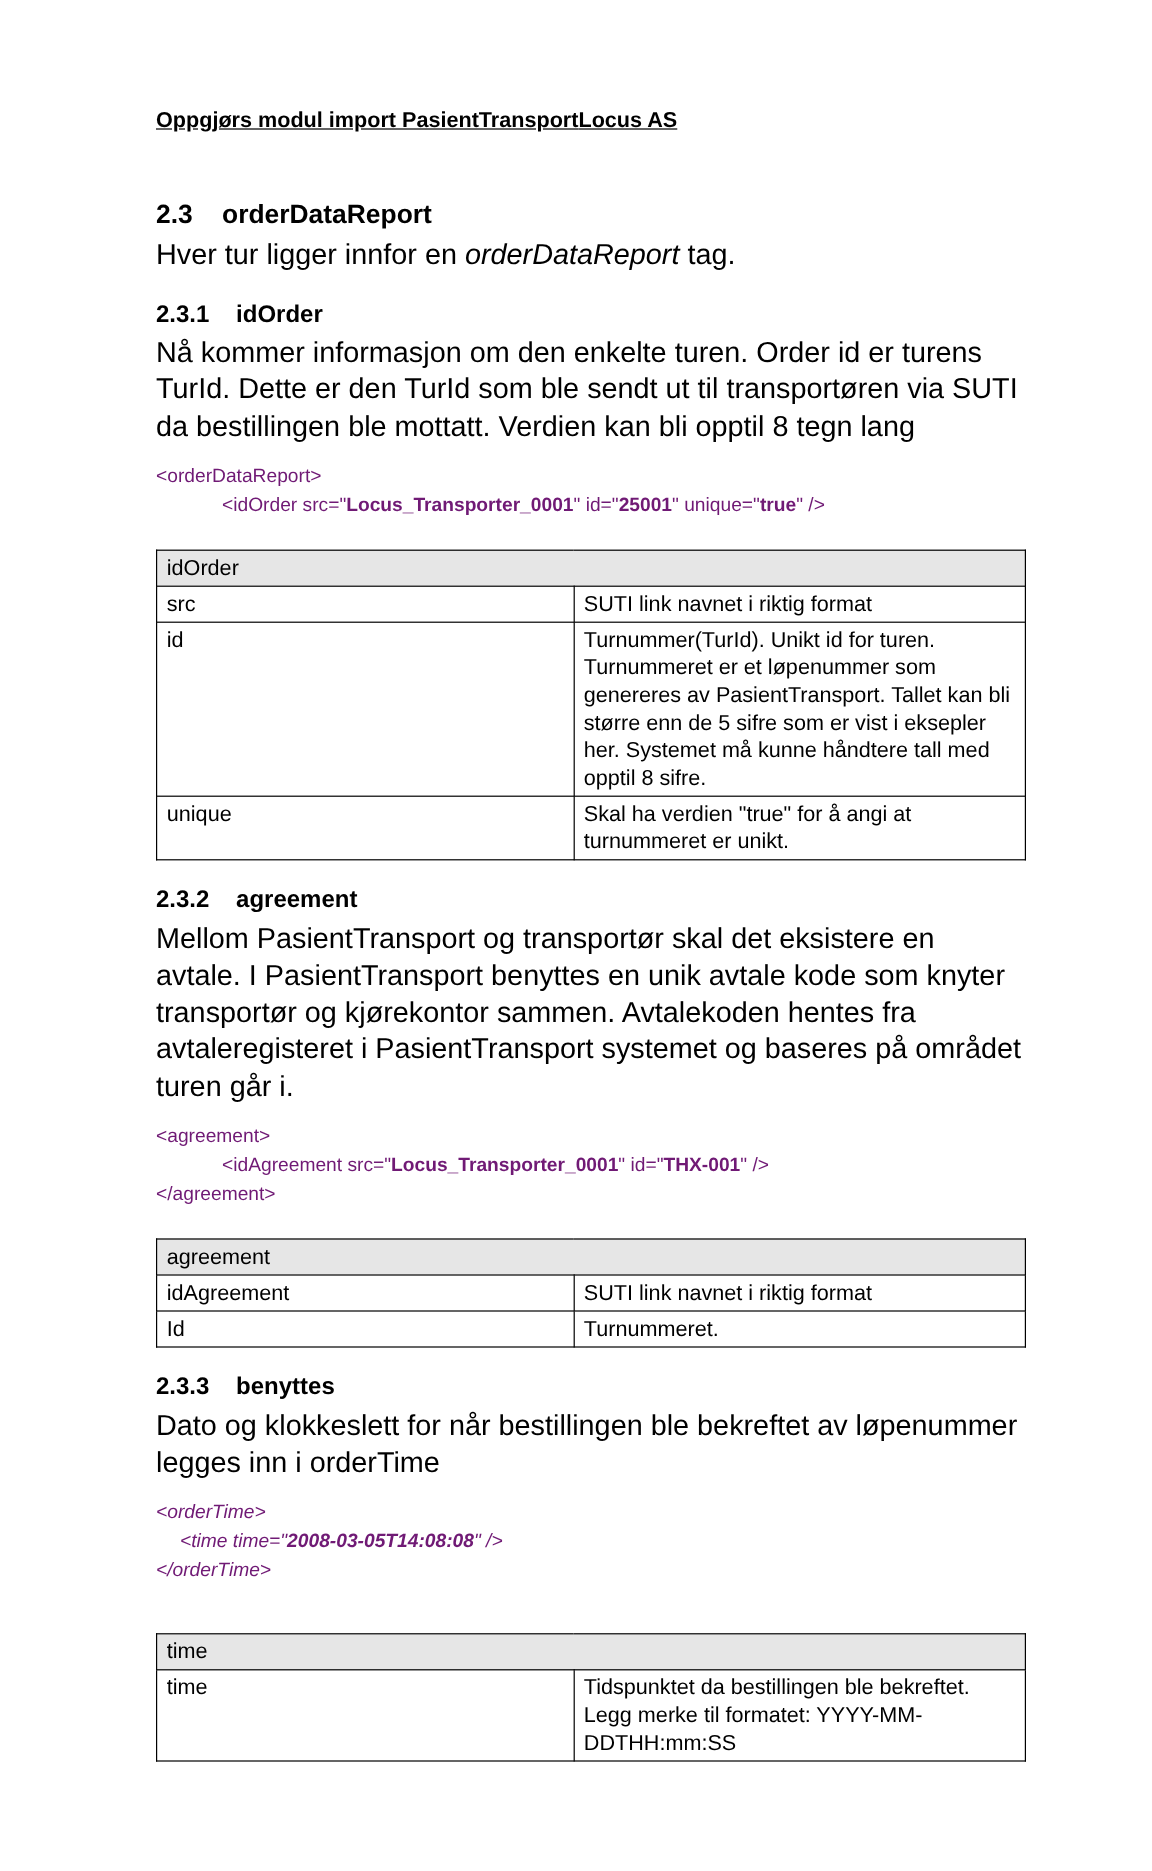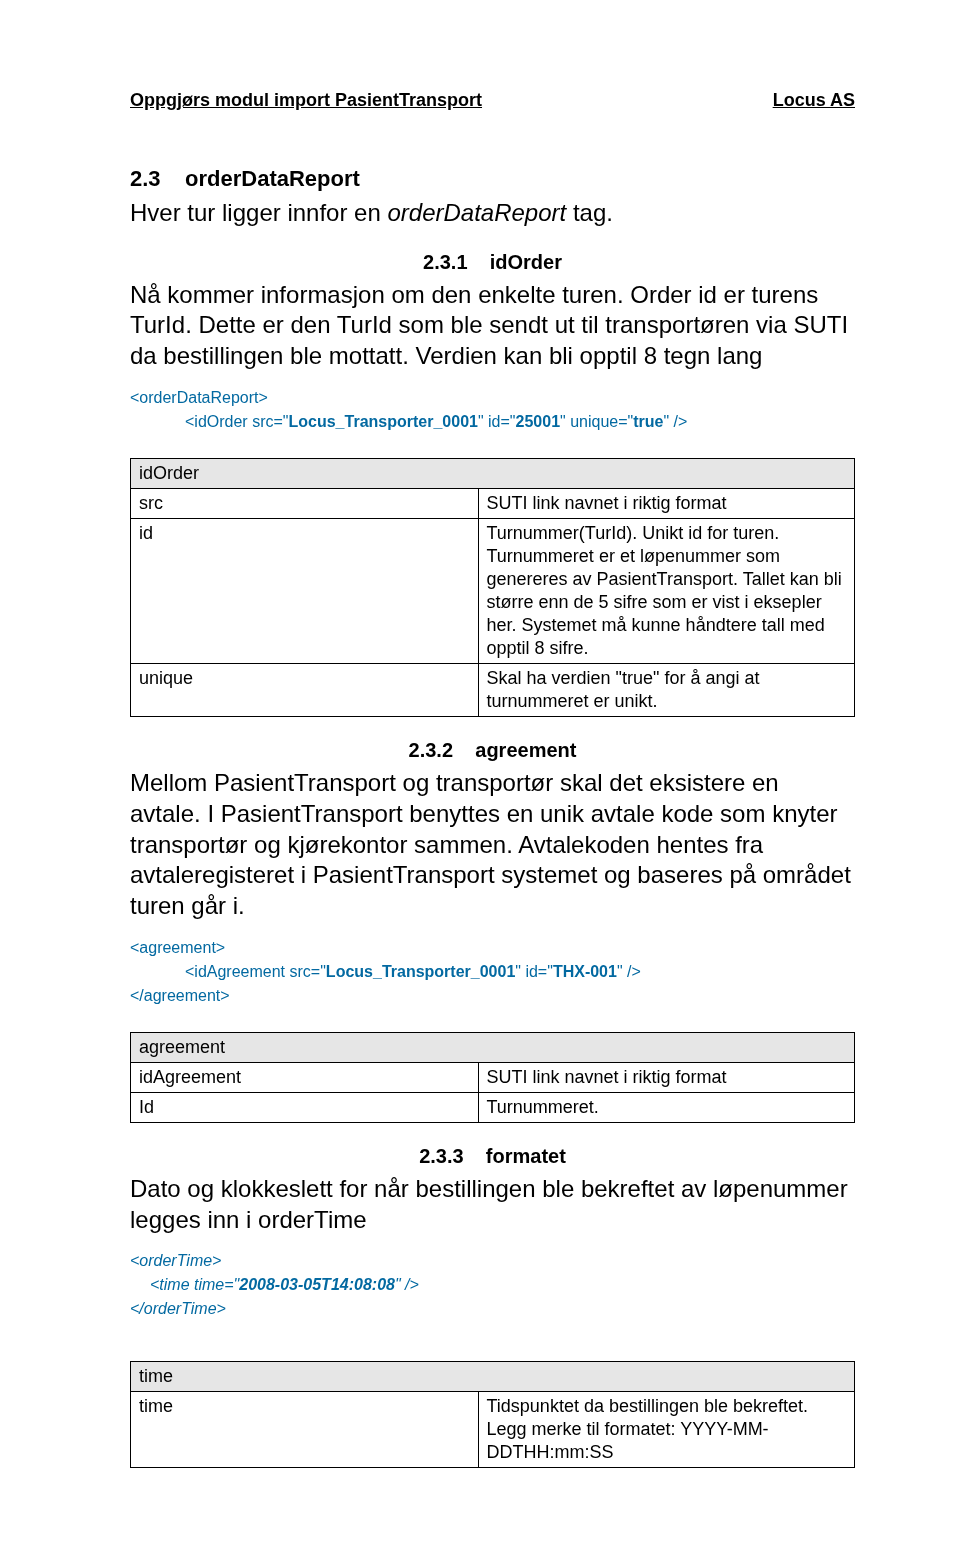--- a/index.html
+++ b/index.html
@@ -9,50 +9,48 @@
     color: #000;
     width: 960px;
   }
   .page {
     padding: 90px 105px 60px 130px;
     box-sizing: border-box;
     width: 960px;
   }
   .hdr {
     display: flex;
-    justify-content: space-between;
     font-weight: bold;
     text-decoration: underline;
     font-size: 18px;
     margin-bottom: 55px;
   }
   .h-sec {
     font-size: 22px;
     font-weight: bold;
     margin-top: 6px;
     margin-bottom: 6px;
   }
   .h-sub {
     font-size: 20px;
     font-weight: bold;
     margin-top: 22px;
     margin-bottom: 6px;
-    text-align: center;
   }
   .para {
     font-size: 24px;
     line-height: 1.28;
     margin: 4px 0;
   }
   .italic { font-style: italic; }
   .code {
     font-family: Verdana, Geneva, sans-serif;
     font-size: 16px;
     line-height: 1.5;
-    color: #0369a1;
+    color: #701a75;
     margin: 14px 0 24px 0;
   }
   .code .indent { padding-left: 55px; display:inline-block;}
   .code .small-indent { padding-left: 20px; display:inline-block;}
   .code .bold { font-weight: bold; }
   table.desc {
     border-collapse: collapse;
     width: 100%;
     font-size: 18px;
     margin: 8px 0 22px 0;
@@ -147,21 +145,21 @@
     </tr>
     <tr>
       <td class="left">Id</td>
       <td>Turnummeret.</td>
     </tr>
   </tbody>
     </table>
 
   <div class="h-sub">
     <span>2.3.3</span>&nbsp;&nbsp;&nbsp;
-    <span>formatet</span>
+    <span>benyttes</span>
   </div>
   <div class="para">Dato og klokkeslett for når bestillingen ble bekreftet av løpenummer legges inn i orderTime</div>
 
   <div class="code" style="margin-bottom:40px;font-style:italic;">
     <span>&lt;orderTime&gt;</span><br>
     <span class="small-indent">
       <span>&lt;time time="</span><span class="bold">2008-03-05T14:08:08</span><span>" /&gt;</span>
     </span><br>
     <span>&lt;/orderTime&gt;</span>
   </div>

